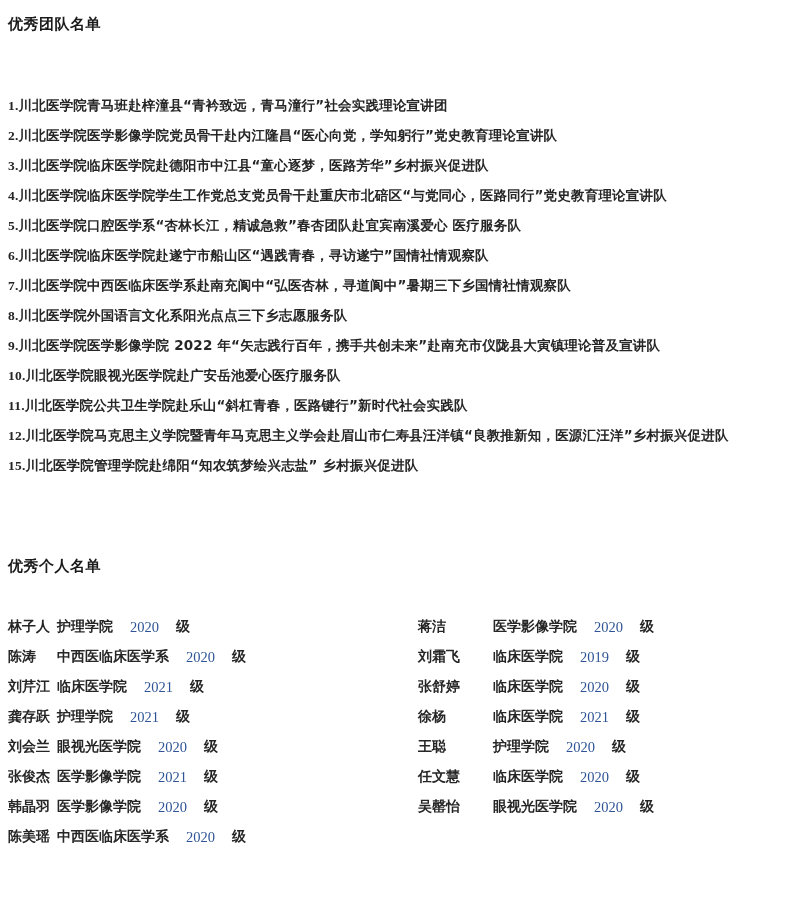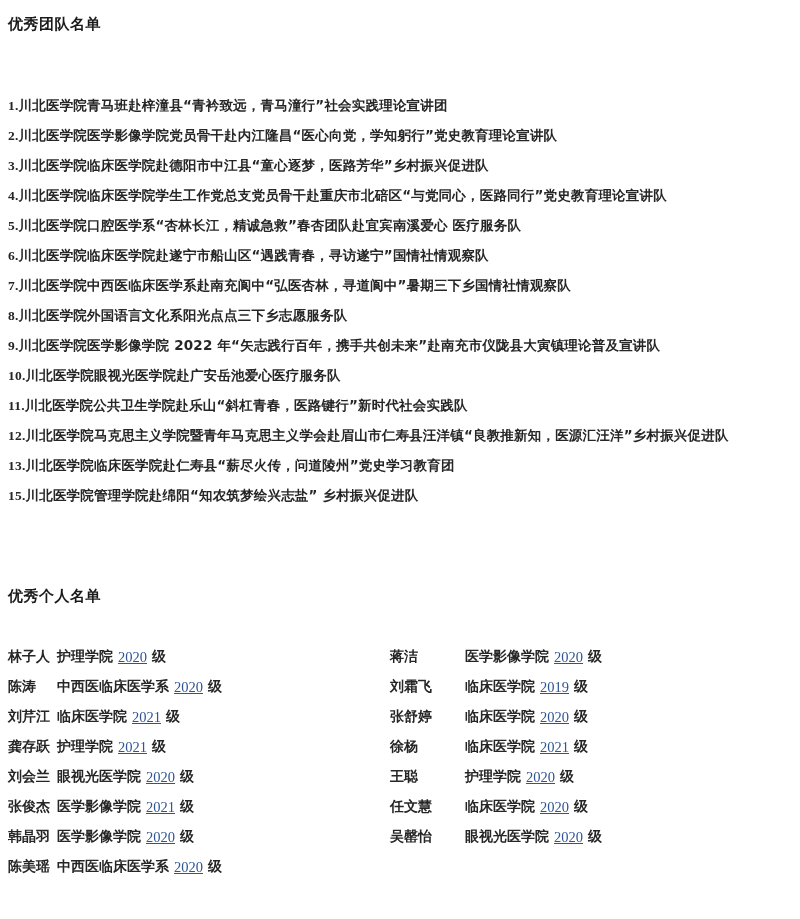--- a/index.html
+++ b/index.html
@@ -39,41 +39,41 @@
     font-family: "Liberation Serif", serif;
     font-size: 13.5px;
     color: #262626;
   }
   .individual-title {
     margin-top: 76px;
   }
   .people {
     margin-top: 36px;
     display: flex;
+    gap: 28px;
   }
   .people-col-left  { width: 382px; }
   .people-col-right { flex: 1; }
   .person-row {
     height: 30px;
     display: flex;
     align-items: center;
     font-size: 14px;
     font-weight: bold;
     color: #262626;
     white-space: nowrap;
   }
   .people-col-left  .person-name { width: 49px; flex: 0 0 49px; }
   .people-col-right .person-name { width: 75px; flex: 0 0 75px; }
   .person-year {
     font-family: "Liberation Serif", serif;
     font-weight: normal;
     font-size: 14.5px;
     color: #2f5496;
-    margin: 0 5px;
-    text-decoration: underline;
+    margin: 0 17px;
   }
 </style>
 </head>
 <body>
 
 <div class="doc">
 
   <div class="section-title">优秀团队名单</div>
 
   <div class="team-list">
@@ -82,21 +82,20 @@
     <div class="team-item"><span class="item-num">3.</span><span>川北医学院临床医学院赴德阳市中江县“童心逐梦，医路芳华”乡村振兴促进队</span></div>
     <div class="team-item"><span class="item-num">4.</span><span>川北医学院临床医学院学生工作党总支党员骨干赴重庆市北碚区“与党同心，医路同行”党史教育理论宣讲队</span></div>
     <div class="team-item"><span class="item-num">5.</span><span>川北医学院口腔医学系“杏林长江，精诚急救”春杏团队赴宜宾南溪爱心 医疗服务队</span></div>
     <div class="team-item"><span class="item-num">6.</span><span>川北医学院临床医学院赴遂宁市船山区“遇践青春，寻访遂宁”国情社情观察队</span></div>
     <div class="team-item"><span class="item-num">7.</span><span>川北医学院中西医临床医学系赴南充阆中“弘医杏林，寻道阆中”暑期三下乡国情社情观察队</span></div>
     <div class="team-item"><span class="item-num">8.</span><span>川北医学院外国语言文化系阳光点点三下乡志愿服务队</span></div>
     <div class="team-item"><span class="item-num">9.</span><span>川北医学院医学影像学院 2022 年“矢志践行百年，携手共创未来”赴南充市仪陇县大寅镇理论普及宣讲队</span></div>
     <div class="team-item"><span class="item-num">10.</span><span>川北医学院眼视光医学院赴广安岳池爱心医疗服务队</span></div>
     <div class="team-item"><span class="item-num">11.</span><span>川北医学院公共卫生学院赴乐山“斜杠青春，医路键行”新时代社会实践队</span></div>
     <div class="team-item"><span class="item-num">12.</span><span>川北医学院马克思主义学院暨青年马克思主义学会赴眉山市仁寿县汪洋镇“良教推新知，医源汇汪洋”乡村振兴促进队</span></div>
-    <div class="team-item"><span class="item-num">13.</span><span>川北医学院临床医学院赴仁寿县“薪尽火传，问道陵州”党史学习教育团</span></div>
     <div class="team-item"><span class="item-num">15.</span><span>川北医学院管理学院赴绵阳“知农筑梦绘兴志盐” 乡村振兴促进队</span></div>
   </div>
 
   <div class="section-title individual-title">优秀个人名单</div>
 
   <div class="people">
 
     <div class="people-col-left">
       <div class="person-row">
           <span class="person-name">林子人</span>

